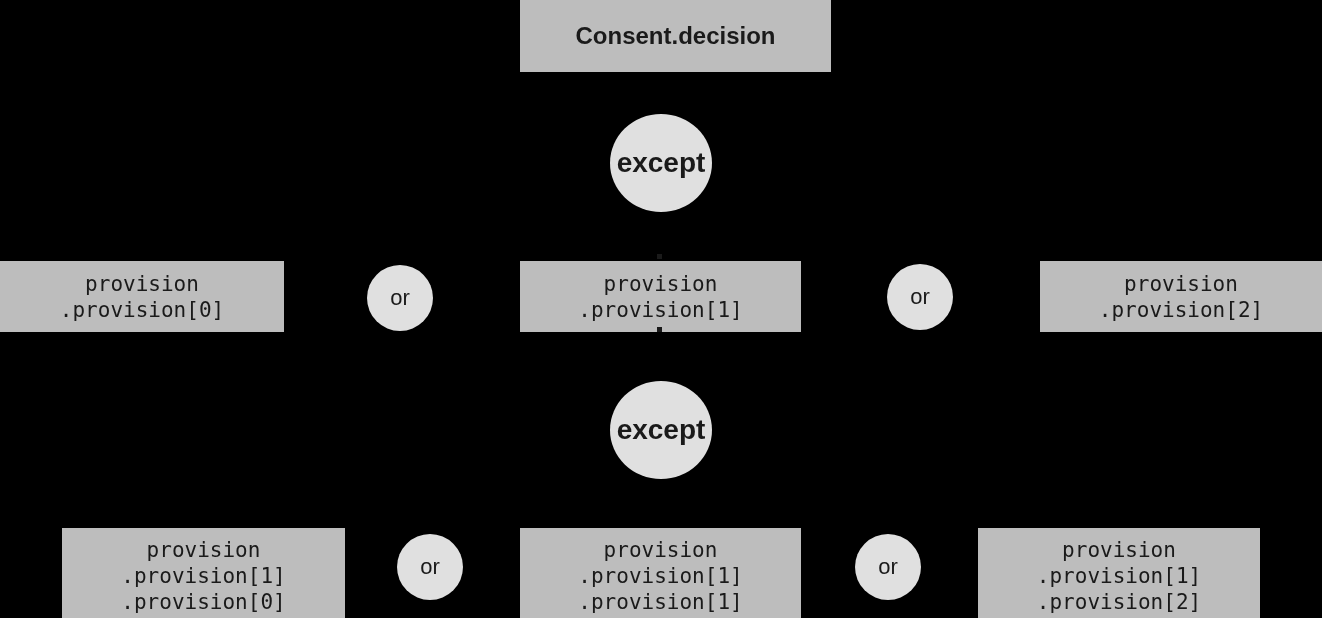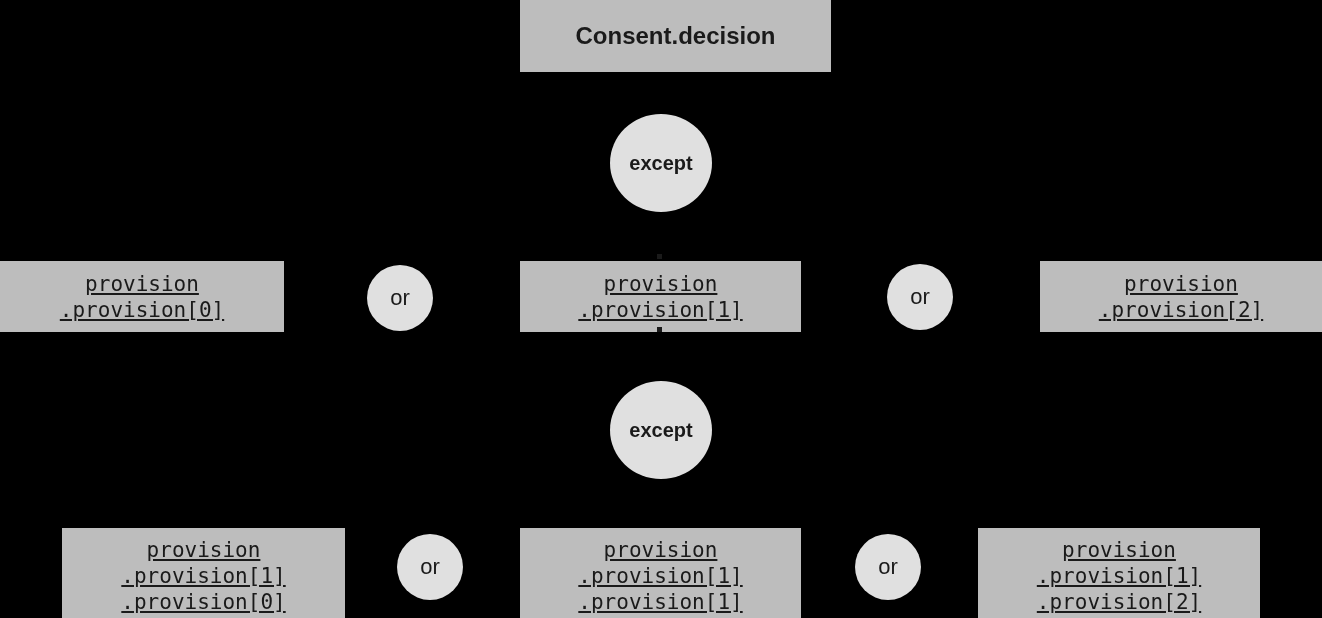--- a/index.html
+++ b/index.html
@@ -27,32 +27,31 @@
   .root-box {
     font-family: "Liberation Sans", sans-serif;
     font-weight: bold;
     font-size: 24px;
   }
   .mono-box {
     font-family: "DejaVu Sans Mono", "Liberation Mono", monospace;
     font-size: 21px;
     line-height: 26px;
     white-space: pre-line;
-    text-decoration: underline;
   }
   .op-ellipse {
     position: absolute;
     background: #e0e0e0;
     color: #1a1a1a;
     border-radius: 50%;
     display: flex;
     align-items: center;
     justify-content: center;
     font-weight: bold;
-    font-size: 20px;
+    font-size: 28px;
     width: 102px;
     height: 98px;
   }
   .or-circle {
     position: absolute;
     background: #e0e0e0;
     color: #1a1a1a;
     border-radius: 50%;
     display: flex;
     align-items: center;

